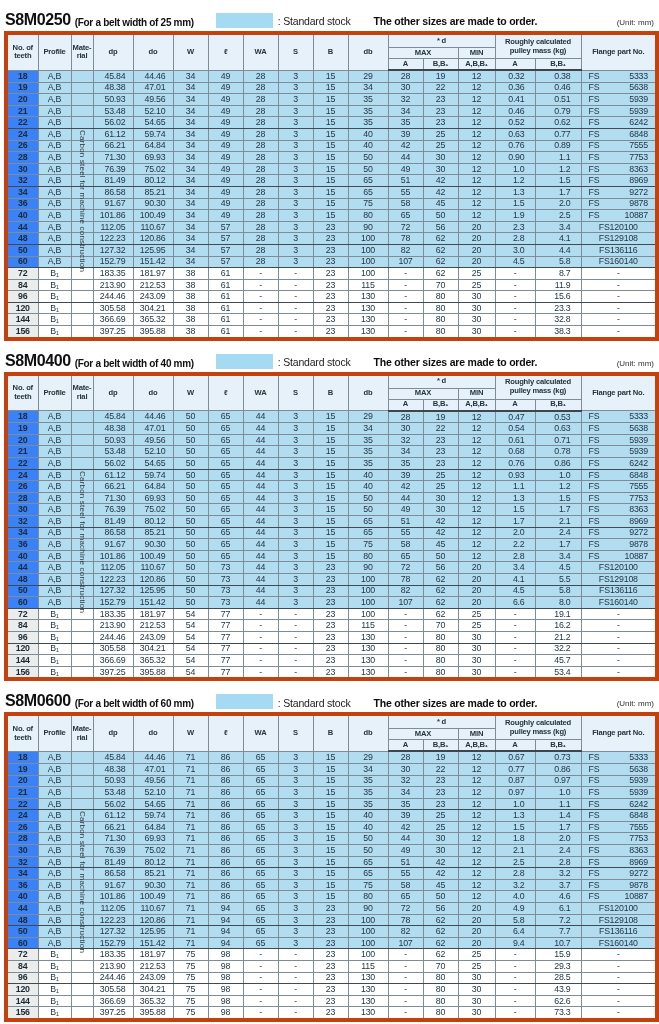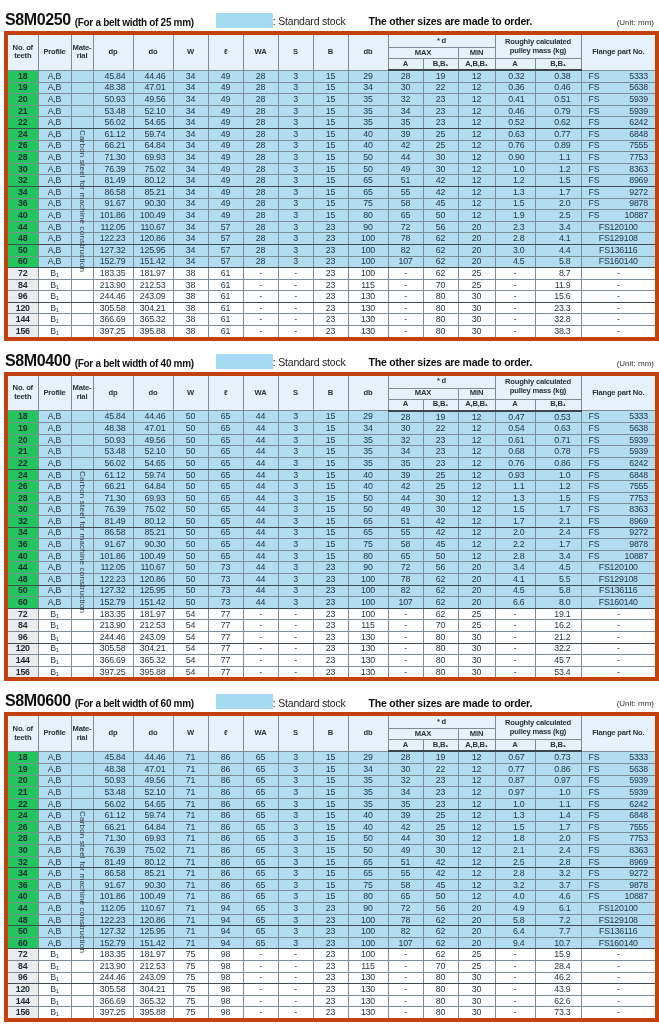--- a/index.html
+++ b/index.html
@@ -6,36 +6,36 @@
   body {
     width:659px; height:1024px; background:#ffffff;
     font-family:"Liberation Sans","DejaVu Sans",sans-serif;
     color:#233645; overflow:hidden;
   }
   .blk { padding:3px 4px 0 4px; }
   .trow { display:flex; align-items:flex-end; height:22px; margin:3px 1px 3px 1px; }
   .model { font-size:16px; font-weight:bold; color:#101010; letter-spacing:-0.4px; line-height:1; }
   .belt  { font-size:10px; font-weight:bold; color:#101010; margin-left:4px; letter-spacing:-0.3px; line-height:1.1; }
   .swatch{ width:57px; height:15px; margin-left:22px; flex:0 0 auto; }
-  .lgd   { font-size:10.5px; color:#222; line-height:1.2; letter-spacing:-0.2px; }
+  .lgd   { font-size:10.5px; color:#222; margin-left:5px; line-height:1.2; letter-spacing:-0.2px; }
   .lgdb  { font-size:10.5px; font-weight:bold; color:#0d0d0d; margin-left:23px; line-height:1.2; letter-spacing:-0.2px; }
   .unit  { font-size:8px; color:#333; margin-left:auto; line-height:1; padding-bottom:1px; }
   .twrap { position:relative; }
   table { border-collapse:collapse; table-layout:fixed; width:651px; border:4px solid #c2410c; }
   th,td { border:1px solid #7d8c96; overflow:hidden; white-space:nowrap; }
   thead th { background:#e6f1f9; font-size:7.6px; font-weight:bold; color:#26343d; padding:0 1px; line-height:1.15; letter-spacing:-0.2px; }
   thead tr.h1 th { height:12px; }
   thead tr.h2 th { height:10px; }
   thead tr.h3 th { height:10px; }
   thead tr.h3 th { border-bottom:2px solid #3d464d; }
   th.pre { white-space:pre-line; }
   td { font-size:8.8px; height:10.6px; line-height:1; padding:0; text-align:center; letter-spacing:-0.2px; }
   td.c-teeth { font-weight:bold; background:#ebecec; color:#1c2a33; }
   tr.hl td { background:#b2dcf0; }
-  tr.hl td.c-teeth { background:#22c55e; }
+  tr.hl td.c-teeth { background:#3b82f6; }
   tr.grp td { border-bottom:1px solid #3f4a52; }
   td.c-dec { text-align:right; padding-right:7px; }
   td.c-mass { text-align:right; padding-right:10px; }
   td.c-dash { text-align:center; padding-right:0; }
   td.c-flg .fl2 { display:flex; justify-content:space-between; padding:0 7px; }
   td.c-flg .fl1 { display:block; text-align:center; }
   .mat-label {
     position:absolute; left:67px; width:22px;
     display:flex; align-items:center; justify-content:center;
     writing-mode:vertical-rl; font-size:8px; color:#333a40;
@@ -1712,42 +1712,42 @@
               <td class="">75</td>
               <td class="">98</td>
               <td class="">-</td>
               <td class="">-</td>
               <td class="">23</td>
               <td class="">115</td>
               <td class="">-</td>
               <td class="">70</td>
               <td class="">25</td>
               <td class="c-mass c-dash">-</td>
-              <td class="c-mass">28.4</td>
+              <td class="c-mass">29.3</td>
               <td class="c-flg">
                 <span class="fl1">-</span>
               </td>
             </tr>
             <tr class=" grp">
               <td class="c-teeth">96</td>
               <td class="">B₁</td>
               <td class="c-mat"></td>
               <td class="c-dec">244.46</td>
               <td class="c-dec">243.09</td>
               <td class="">75</td>
               <td class="">98</td>
               <td class="">-</td>
               <td class="">-</td>
               <td class="">23</td>
               <td class="">130</td>
               <td class="">-</td>
               <td class="">80</td>
               <td class="">30</td>
               <td class="c-mass c-dash">-</td>
-              <td class="c-mass">46.2</td>
+              <td class="c-mass">28.5</td>
               <td class="c-flg">
                 <span class="fl1">-</span>
               </td>
             </tr>
             <tr class="">
               <td class="c-teeth">120</td>
               <td class="">B₁</td>
               <td class="c-mat"></td>
               <td class="c-dec">305.58</td>
               <td class="c-dec">304.21</td>

